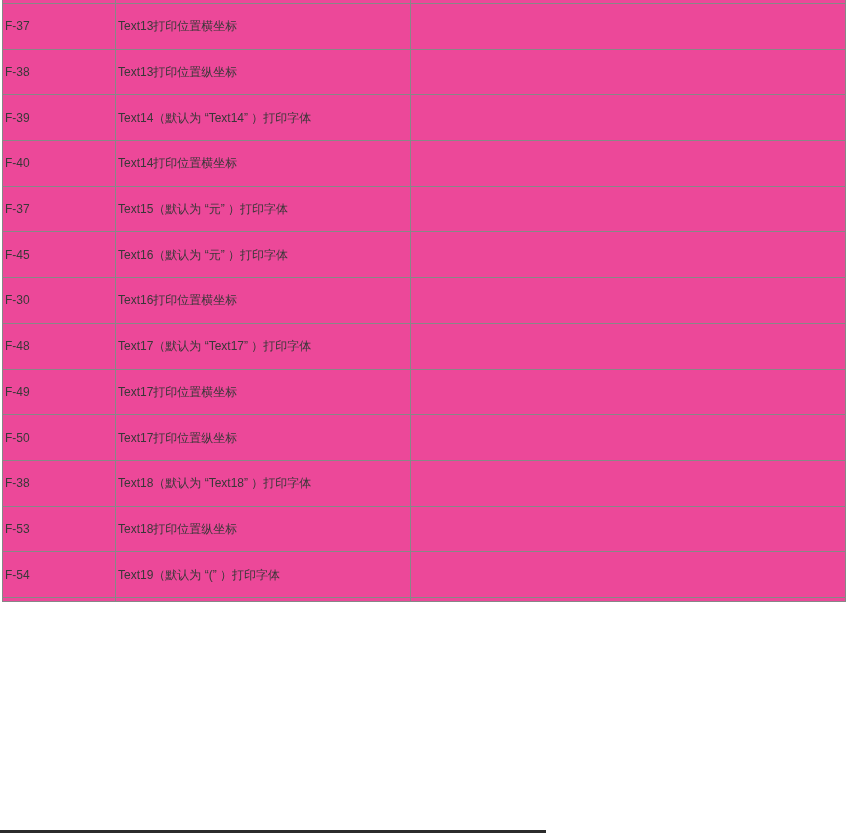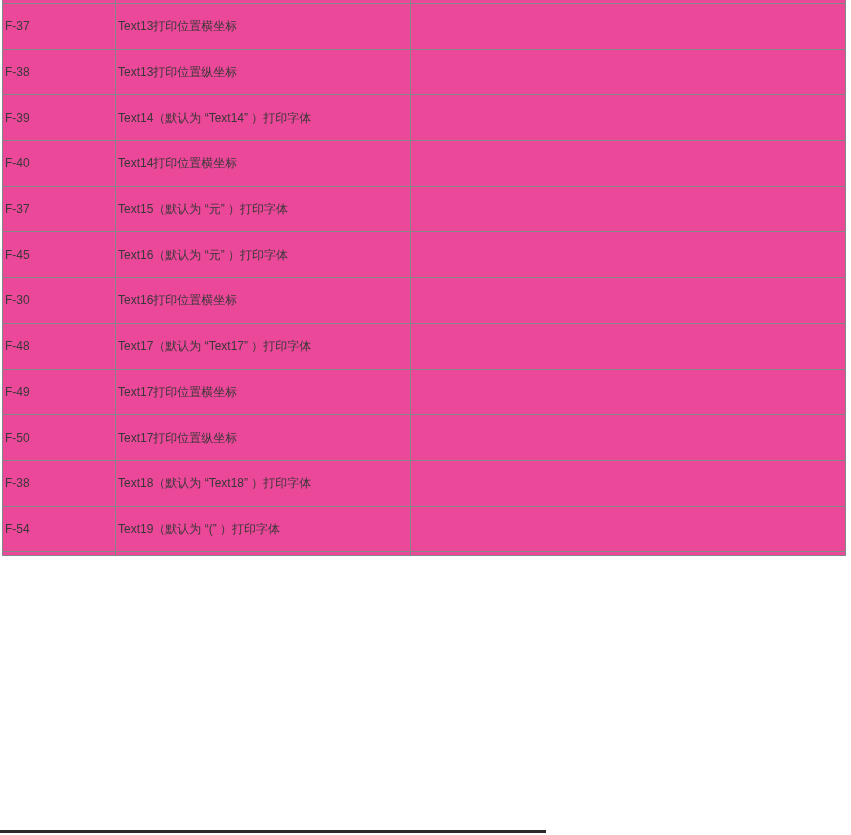--- a/index.html
+++ b/index.html
@@ -122,20 +122,25 @@
           <td>F-50</td>
           <td>Text17打印位置纵坐标</td>
           <td></td>
         </tr>
         <tr class="data-row">
           <td>F-38</td>
           <td>Text18（默认为 “Text18” ）打印字体</td>
           <td></td>
         </tr>
         <tr class="data-row">
+          <td>F-53</td>
+          <td>Text18打印位置纵坐标</td>
+          <td></td>
+        </tr>
+        <tr class="data-row">
           <td>F-54</td>
           <td>Text19（默认为 “(” ）打印字体</td>
           <td></td>
         </tr>
         <tr class="partial-row" id="partial-row-bottom">
         <td></td>
         <td></td>
         <td></td>
       </tr>
     </tbody>

